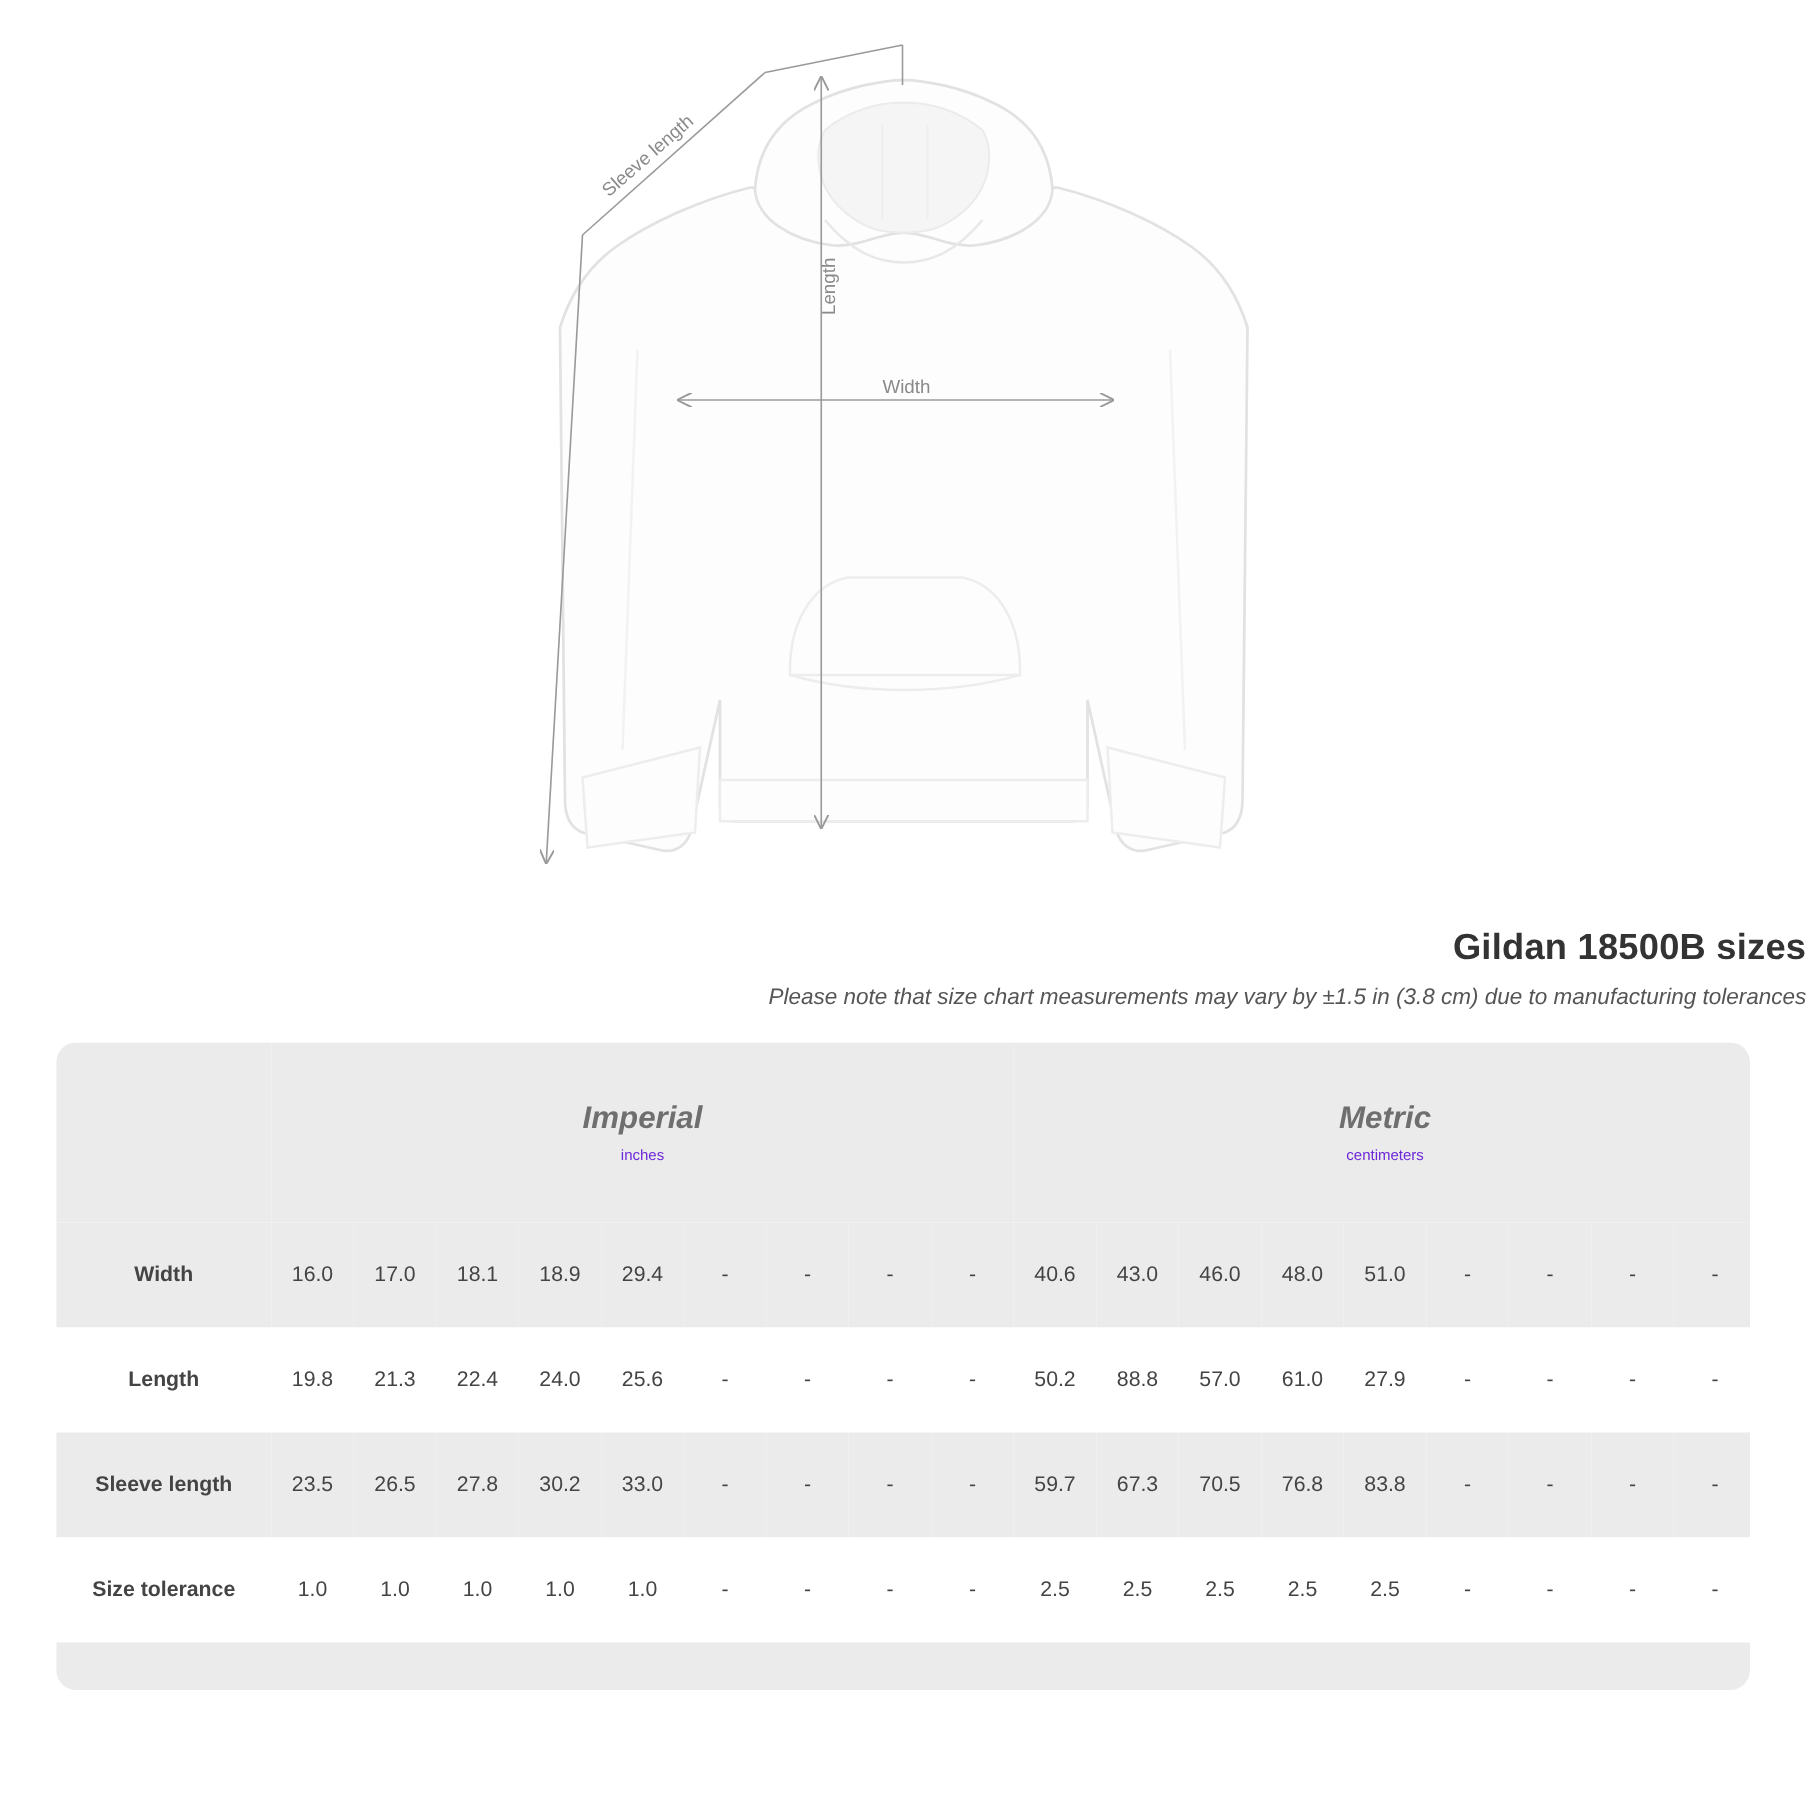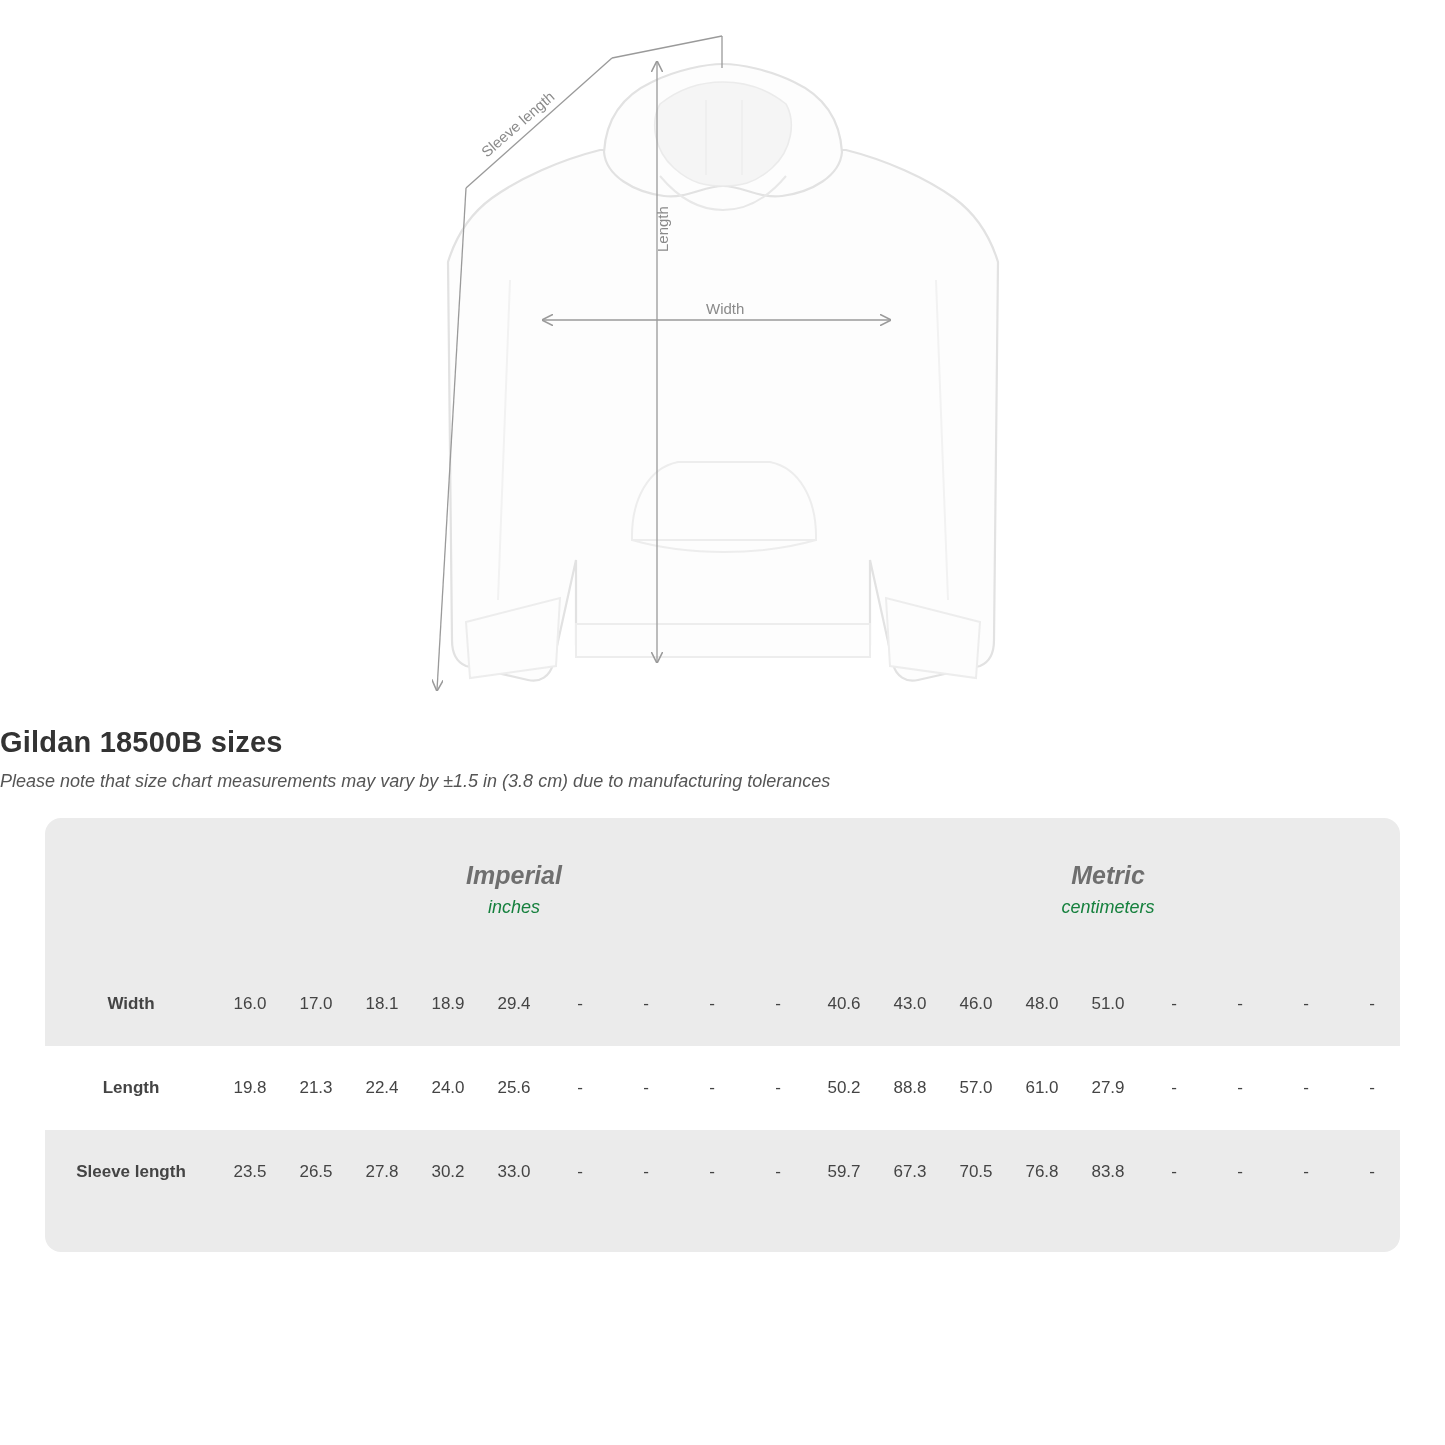--- a/index.html
+++ b/index.html
@@ -20,22 +20,22 @@
   
   .illustration {
     position: relative;
     width: 1445px;
     height: 720px;
   }
   .illustration svg { display: block; }
 
   
   .title-block {
-    text-align: left;
-    margin-top: 6px;
+    text-align: right;
+    margin-top: 22px;
   }
   .chart-title {
     font-size: 29px;
     font-weight: bold;
     color: #333333;
     letter-spacing: 0.2px;
   }
   .chart-note {
     font-size: 18px;
     font-style: italic;
@@ -68,23 +68,22 @@
     vertical-align: middle;
   }
   .unit-name {
     font-size: 25px;
     font-style: italic;
     font-weight: bold;
     color: #6f6f6f;
     line-height: 1.1;
   }
   .unit-sub {
-    font-size: 18px;
-    font-style: italic;
-    color: #15803d;
+    font-size: 12px;
+    color: #6d28d9;
     margin-top: 8px;
   }
   .corner-cell { background: #ebebeb; }
 
   
   .size-row td {
     height: 84px;
     vertical-align: middle;
     font-weight: bold;
     font-size: 17.5px;
@@ -317,20 +316,41 @@
           <td class="val">67.3</td>
           <td class="val">70.5</td>
           <td class="val">76.8</td>
           <td class="val">83.8</td>
           <td class="val">-</td>
           <td class="val">-</td>
           <td class="val">-</td>
           <td class="val">-</td>
         </tr>
 
+        <tr class="data-row plain">
+          <td class="rowlabel">Size tolerance</td>
+          <td class="val">1.0</td>
+          <td class="val">1.0</td>
+          <td class="val">1.0</td>
+          <td class="val">1.0</td>
+          <td class="val">1.0</td>
+          <td class="val">-</td>
+          <td class="val">-</td>
+          <td class="val">-</td>
+          <td class="val">-</td>
+          <td class="val">2.5</td>
+          <td class="val">2.5</td>
+          <td class="val">2.5</td>
+          <td class="val">2.5</td>
+          <td class="val">2.5</td>
+          <td class="val">-</td>
+          <td class="val">-</td>
+          <td class="val">-</td>
+          <td class="val">-</td>
+        </tr>
 
         <tr class="footer-row">
           <td colspan="19"></td>
         </tr>
       </tbody>
     </table>
   </div>
 
 </div>
 

